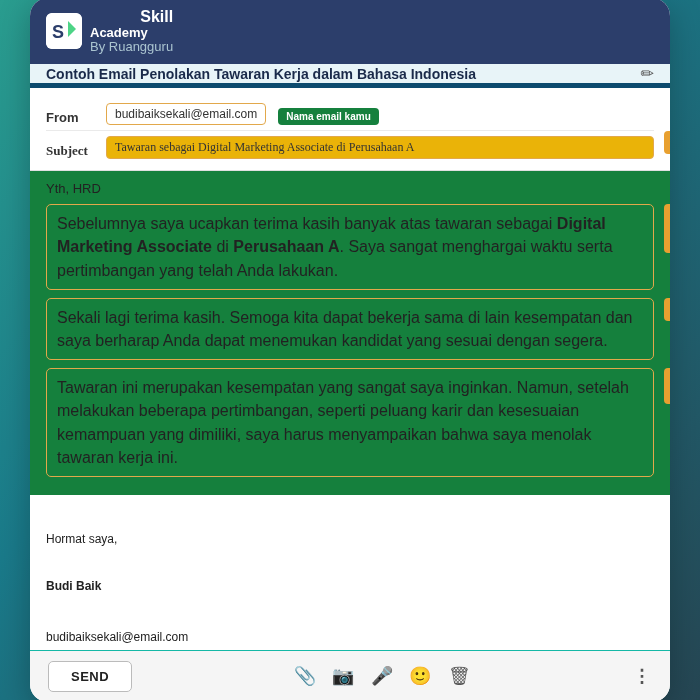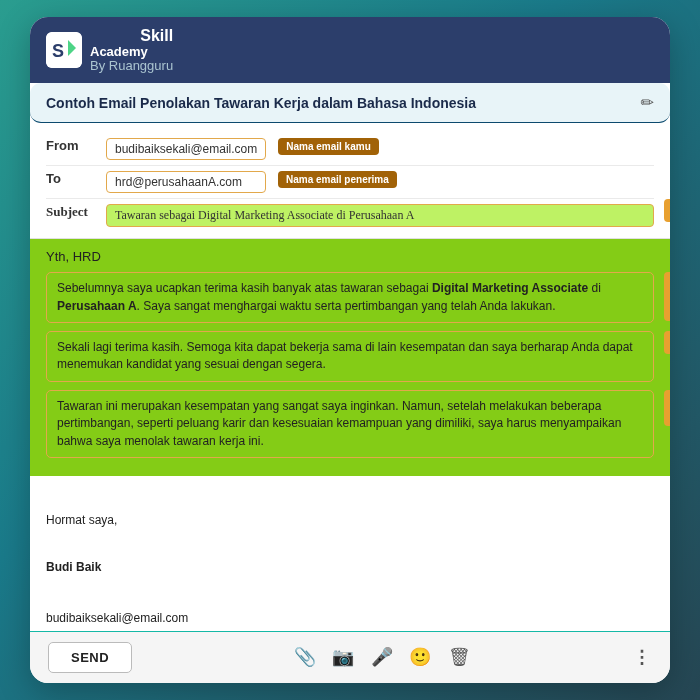--- a/index.html
+++ b/index.html
@@ -65,47 +65,46 @@
       font-weight: 700;
     }
     .logo-text .by {
       font-size: 13px;
       color: #aac4d0;
     }
 
     
     .title-bar {
       background: #e8f4f8;
-      border-bottom: 1px solid #0c4a6e;
-      padding: 10px 16px;
+      border-bottom: 5px solid #0c4a6e;
+      padding: 0 16px;
       display: flex;
       align-items: center;
       justify-content: space-between;
-      border-radius: 11px;
     }
     .title-bar-text {
       font-size: 14px;
       font-weight: 700;
       color: #1a2a4a;
     }
     .edit-icon {
       color: #555;
       font-size: 16px;
       cursor: pointer;
     }
 
     
     .email-form {
       background: #fff;
       padding: 10px 16px 6px 16px;
       border-bottom: 1px solid #e0e0e0;
     }
     .email-row {
       display: flex;
-      align-items: flex-start;
+      align-items: flex-end;
       padding: 5px 0;
       border-bottom: 1px solid #eaeaea;
       gap: 8px;
       position: relative;
     }
     .email-row:last-child { border-bottom: none; font-family: Liberation Serif, serif; }
     .email-label {
       font-size: 13px;
       font-weight: 600;
       color: #333;
@@ -115,36 +114,36 @@
     .email-value-box {
       border: 1px solid #e2a84b;
       border-radius: 4px;
       padding: 3px 8px;
       font-size: 12px;
       color: #333;
       background: #fff;
       min-width: 160px;
     }
     .email-tooltip {
-      background: #a16207;
+      background: #15803d;
       color: #fff;
       font-size: 10px;
       font-weight: 600;
       padding: 3px 8px;
       border-radius: 4px;
       white-space: nowrap;
       margin-left: 4px;
     }
     .subject-value-box {
       border: 1px solid #e2a84b;
       border-radius: 4px;
       padding: 3px 8px;
       font-size: 12px;
       color: #333;
-      background: #bef264;
+      background: #eab308;
       flex: 1;
     }
     .subject-tooltip {
       position: absolute;
       right: -140px;
       top: 0;
       background: #e8a030;
       color: #fff;
       font-size: 10px;
       font-weight: 600;
@@ -152,39 +151,39 @@
       border-radius: 4px;
       white-space: nowrap;
       line-height: 1.3;
       width: 130px;
       z-index: 10;
     }
 
     
     .email-body {
       padding: 10px 16px;
-      background: #84cc16;
+      background: #15803d;
       flex: 1;
     }
     .greeting {
       font-size: 13px;
       color: #222;
       margin-bottom: 8px;
     }
     .paragraph-row {
       display: flex;
       align-items: flex-start;
       margin-bottom: 8px;
       position: relative;
     }
     .paragraph-box {
       border: 1.5px solid #e2a84b;
       border-radius: 5px;
       padding: 7px 10px;
-      font-size: 12px;
+      font-size: 16px;
       color: #222;
       line-height: 1.45;
       flex: 1;
     }
     .paragraph-box b { font-weight: 700; }
     .para-tooltip {
       position: absolute;
       right: -155px;
       top: 0;
       background: #e8a030;
@@ -277,25 +276,20 @@
   </div>
 
   <div class="email-form">
 
     <div class="email-row">
       <span class="email-label">From</span>
       <span class="email-value-box">budibaiksekali@email.com</span>
       <span class="email-tooltip">Nama email kamu</span>
     </div>
 
-    <div class="email-row">
-      <span class="email-label">To</span>
-      <span class="email-value-box">hrd@perusahaanA.com</span>
-      <span class="email-tooltip">Nama email penerima</span>
-    </div>
 
     <div class="email-row" style="position:relative;">
       <span class="email-label">Subject</span>
       <span class="subject-value-box">Tawaran sebagai Digital Marketing Associate di Perusahaan A</span>
       <span class="subject-tooltip">Subject yang harus sesuai dengan tujuan email</span>
     </div>
   </div>
 
   <div class="email-body">
     <div class="greeting">Yth, HRD</div>

